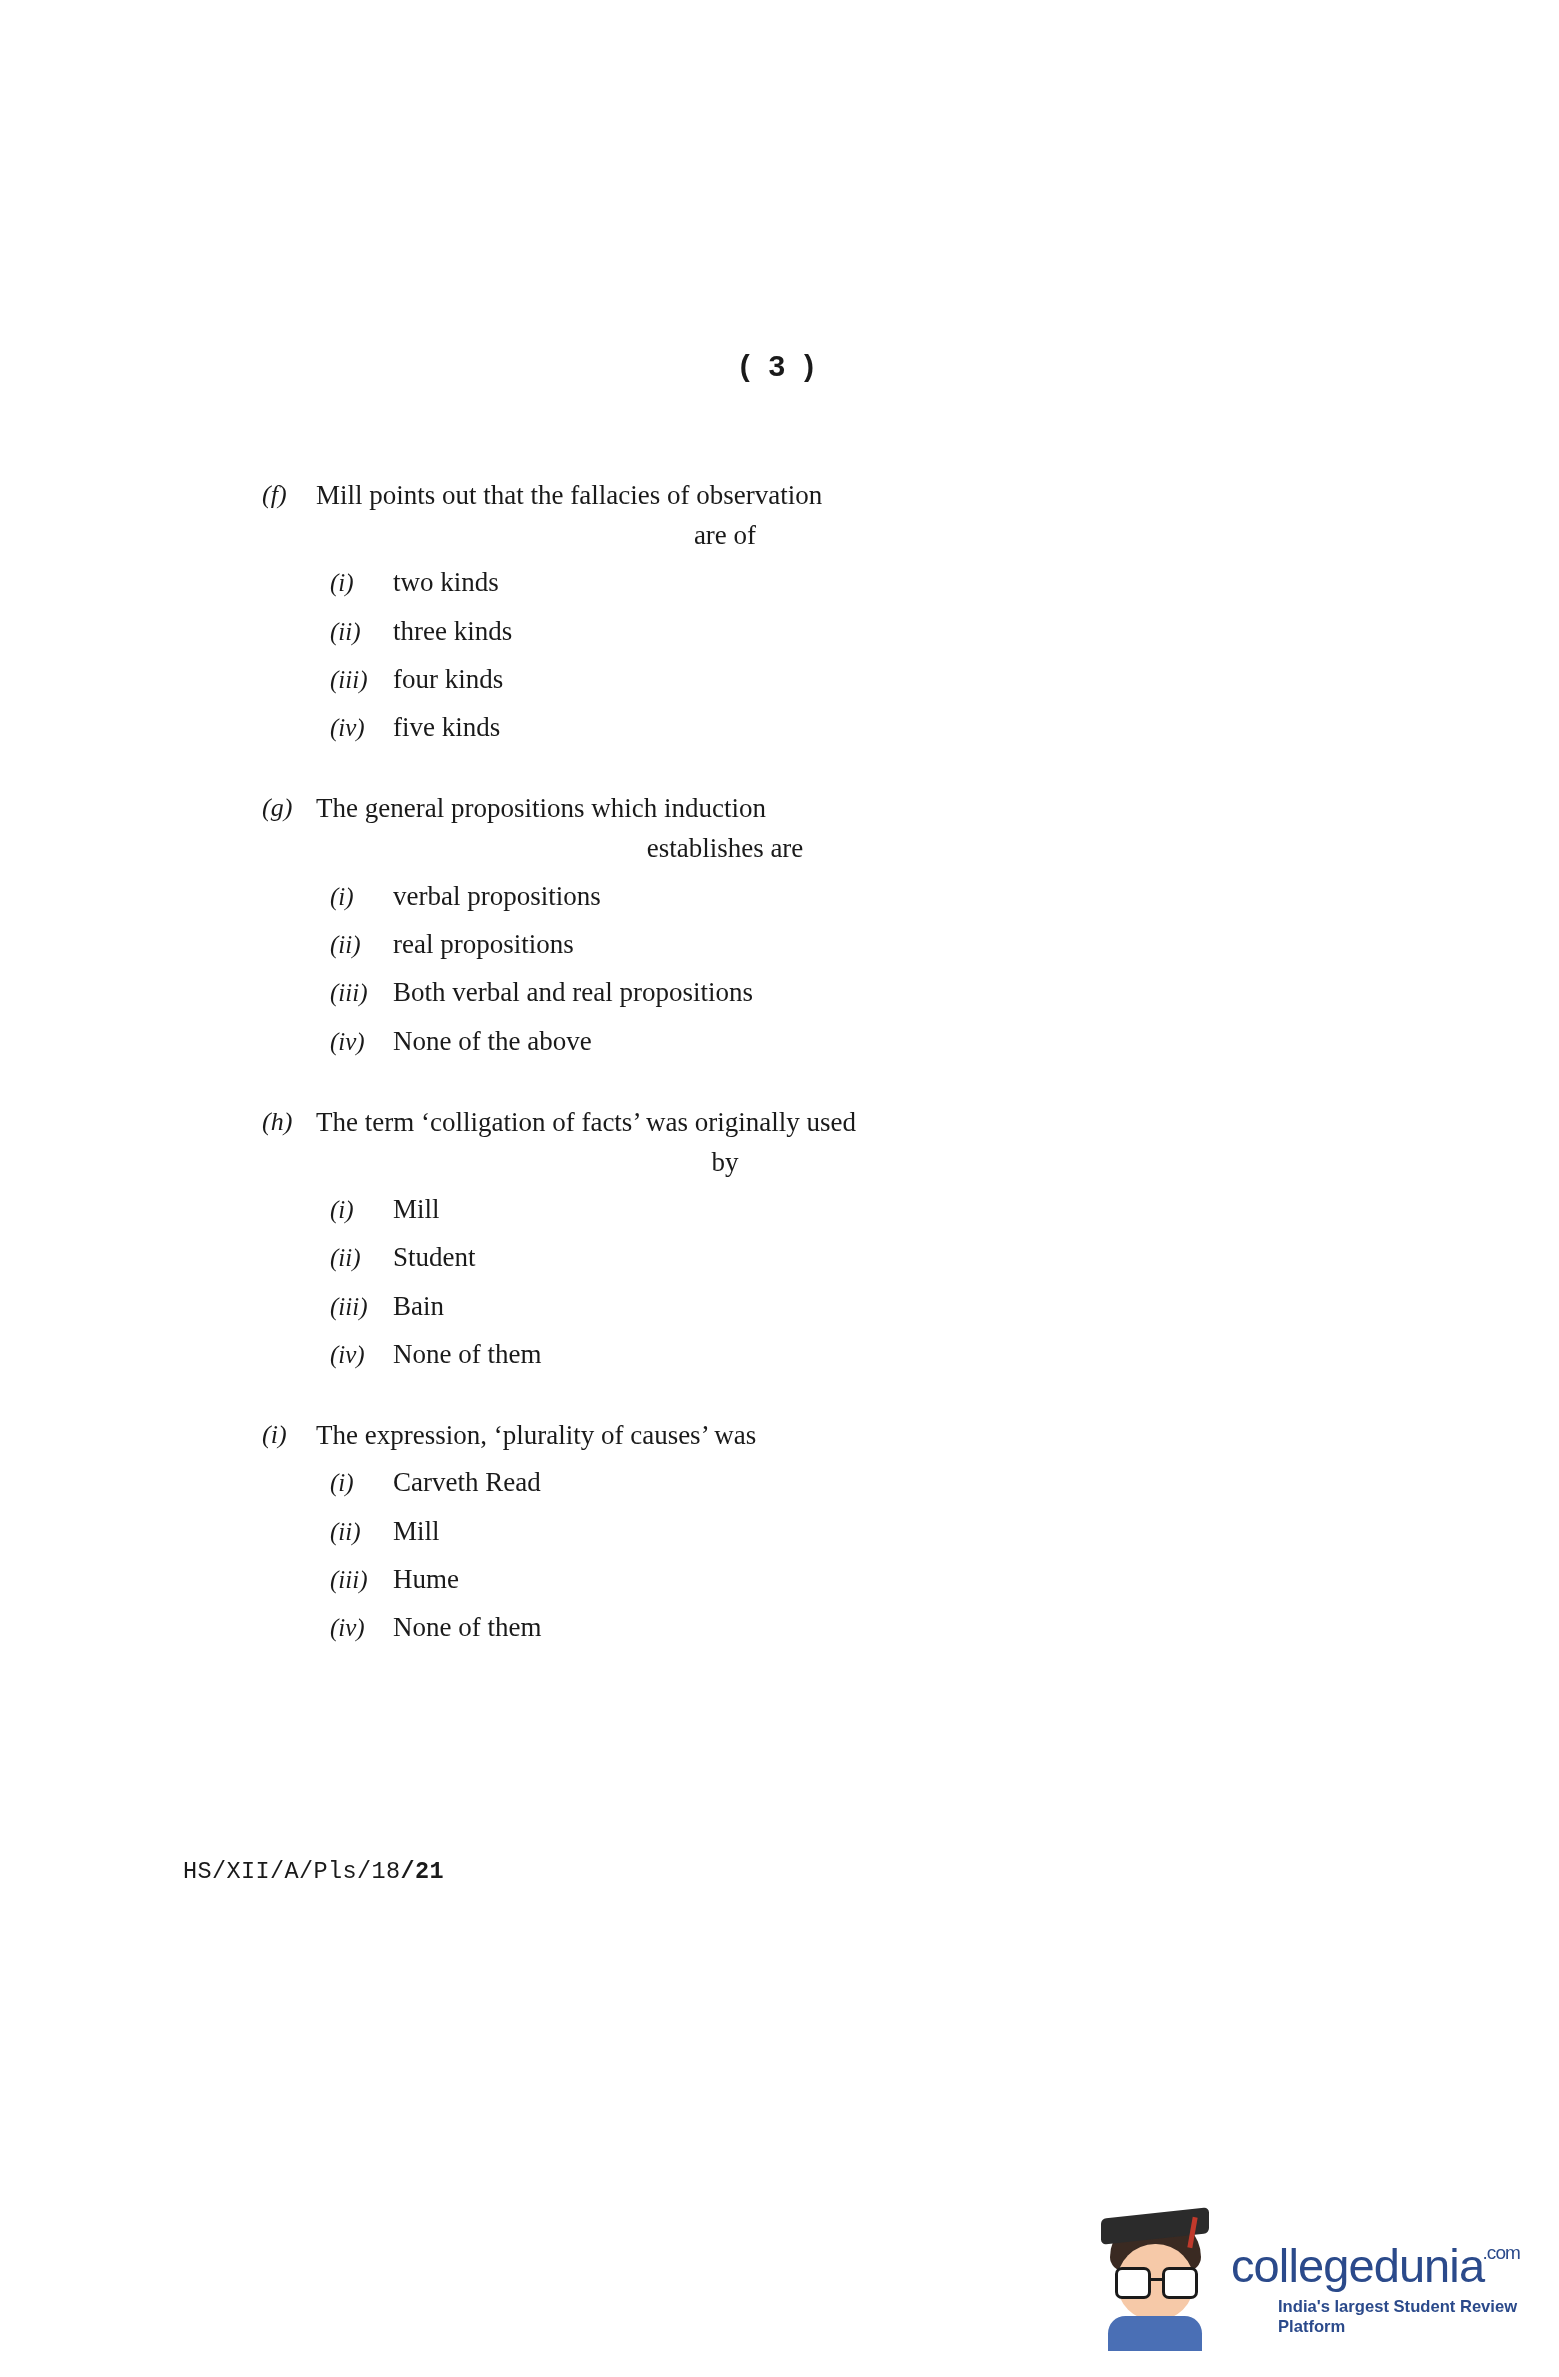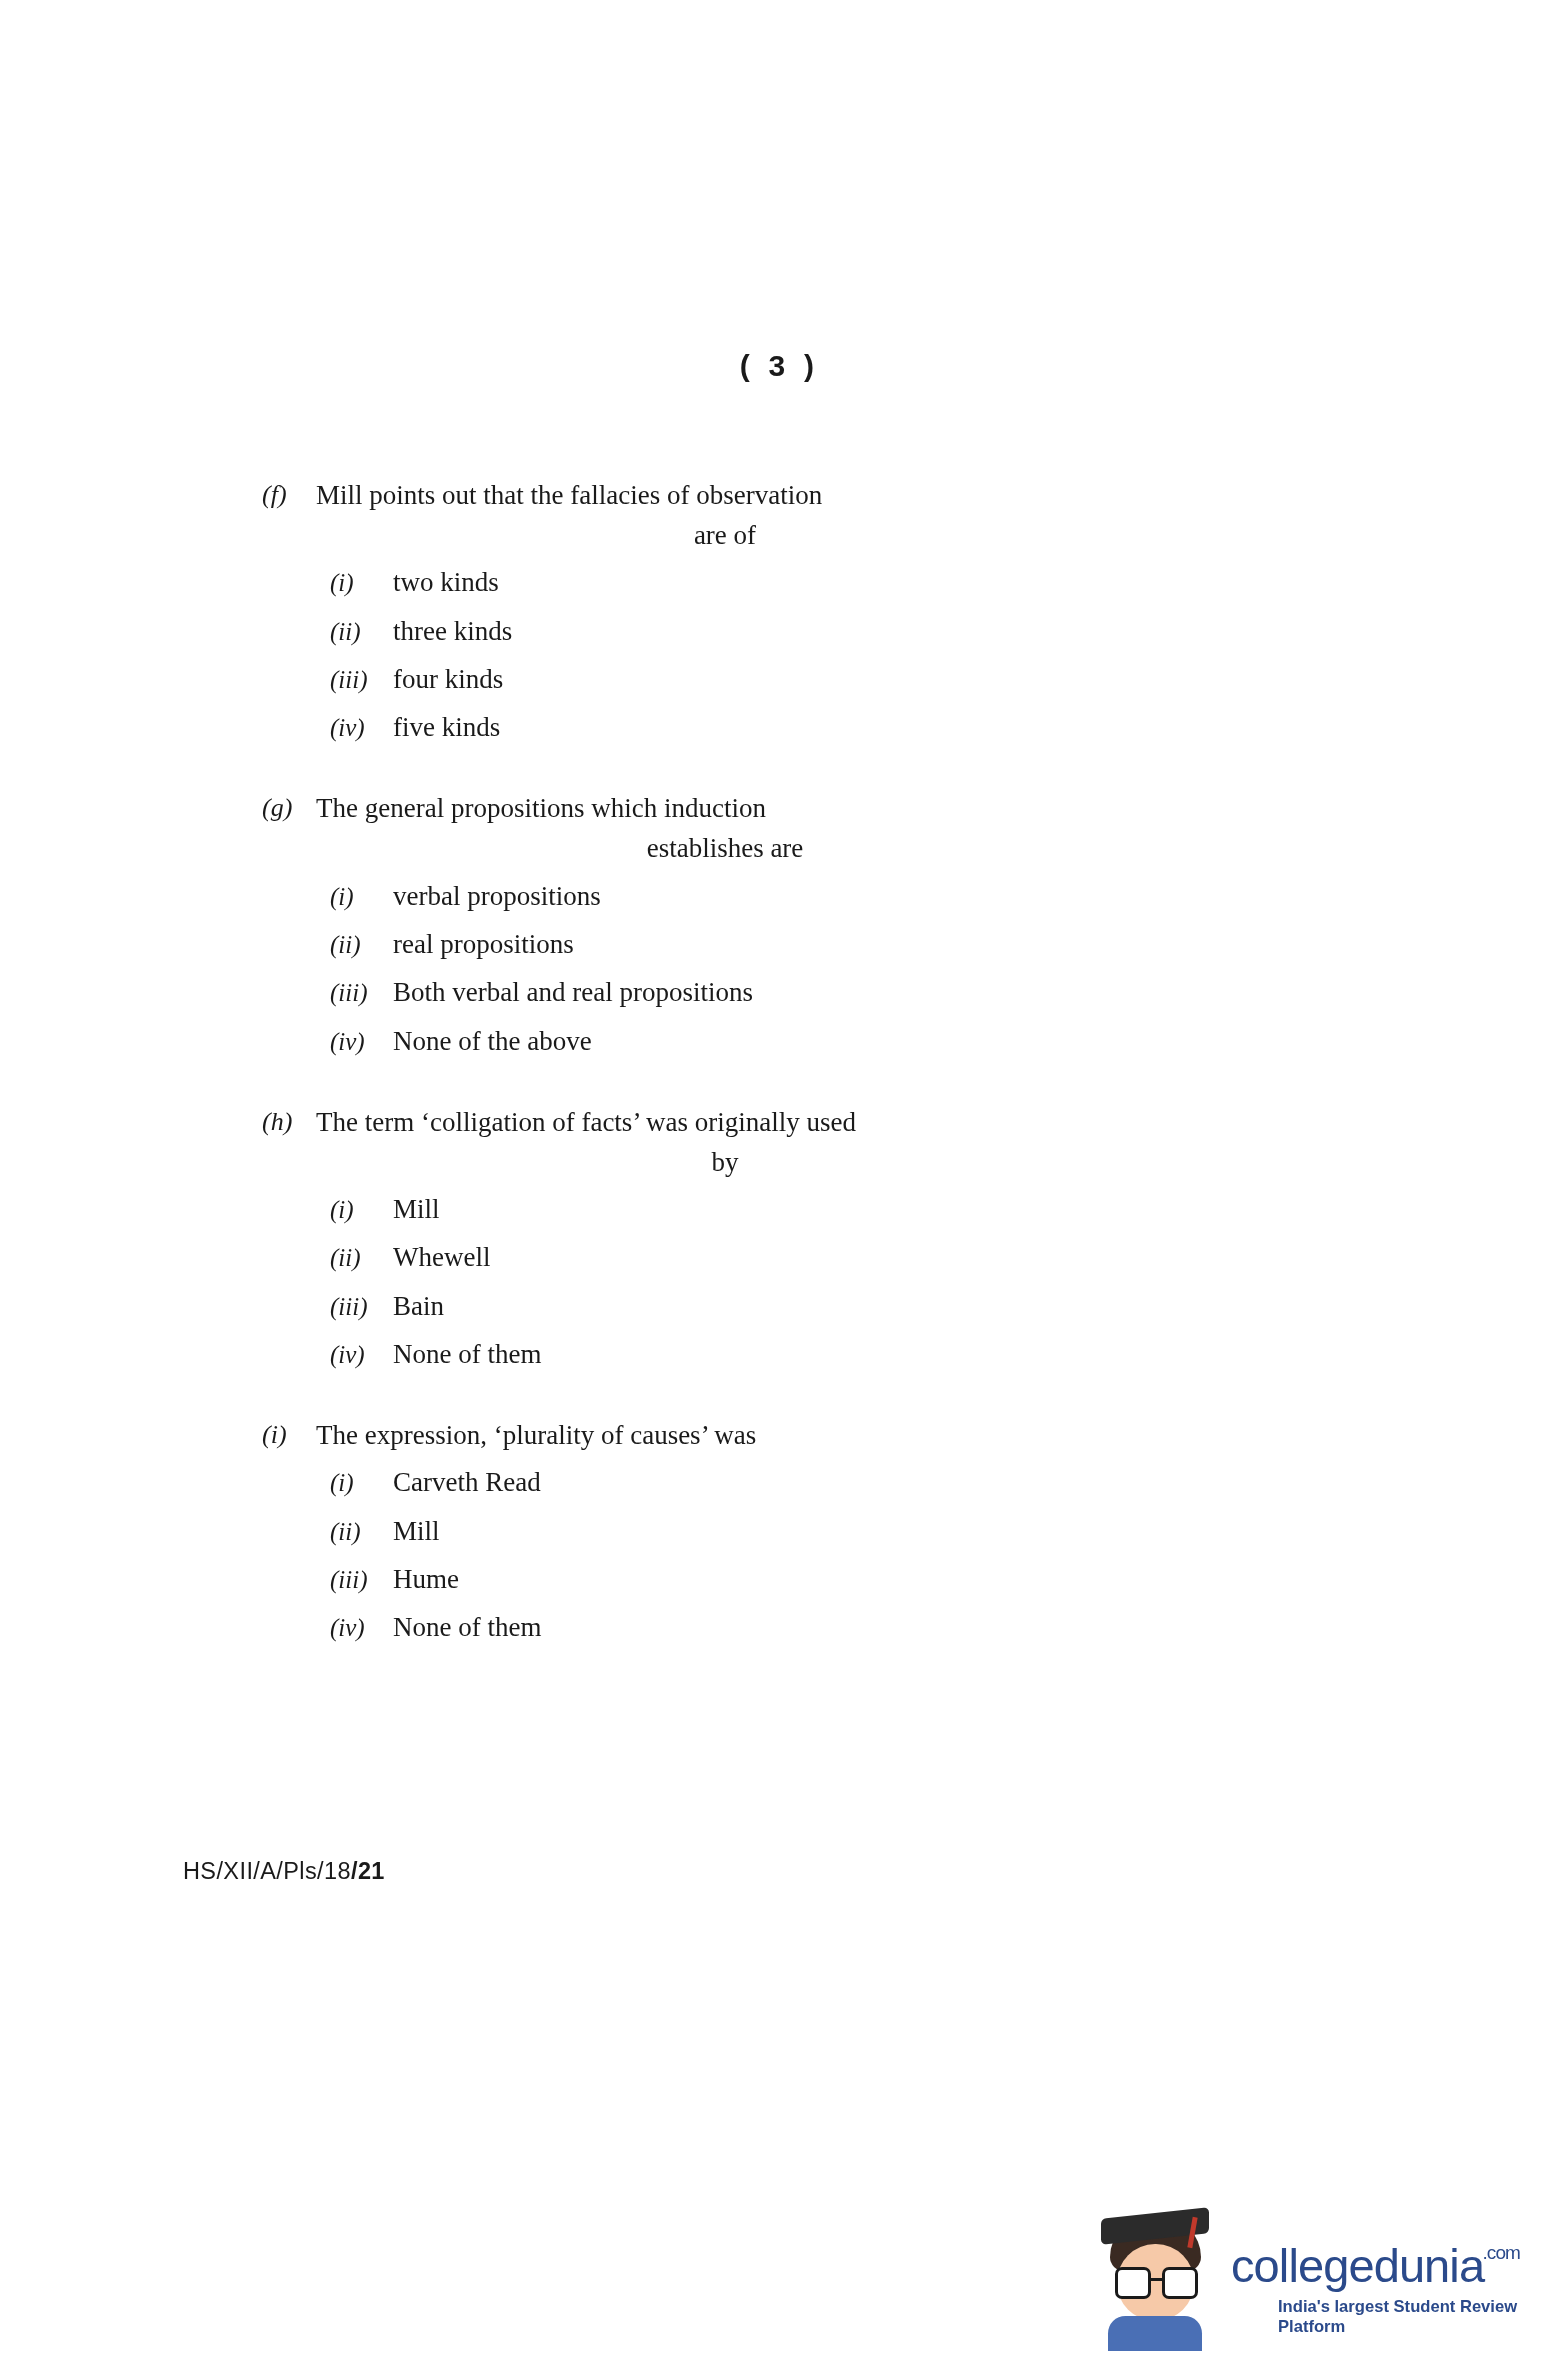--- a/index.html
+++ b/index.html
@@ -78,21 +78,21 @@
     font-style: italic;
     font-size: 25px;
   }
   .opt-text {
     font-size: 27px;
   }
   .footer-code {
     position: absolute;
     left: 183px;
     top: 1858px;
-    font-family: Liberation Sans, sans-serif;
+    font-family: Liberation Mono, monospace;
     font-size: 23.5px;
     letter-spacing: 0.4px;
   }
   .footer-code b {
     font-weight: bold;
   }
   
   .watermark {
     position: absolute;
     right: 35px;
@@ -264,21 +264,21 @@
           <div class="lastline">by</div>
         </div>
       </div>
       <div class="options">
         <div class="option">
           <div class="opt-label">(i)</div>
           <div class="opt-text">Mill</div>
         </div>
         <div class="option">
           <div class="opt-label">(ii)</div>
-          <div class="opt-text">Whewell</div>
+          <div class="opt-text">Student</div>
         </div>
         <div class="option">
           <div class="opt-label">(iii)</div>
           <div class="opt-text">Bain</div>
         </div>
         <div class="option">
           <div class="opt-label">(iv)</div>
           <div class="opt-text">None of them</div>
         </div>
       </div>

